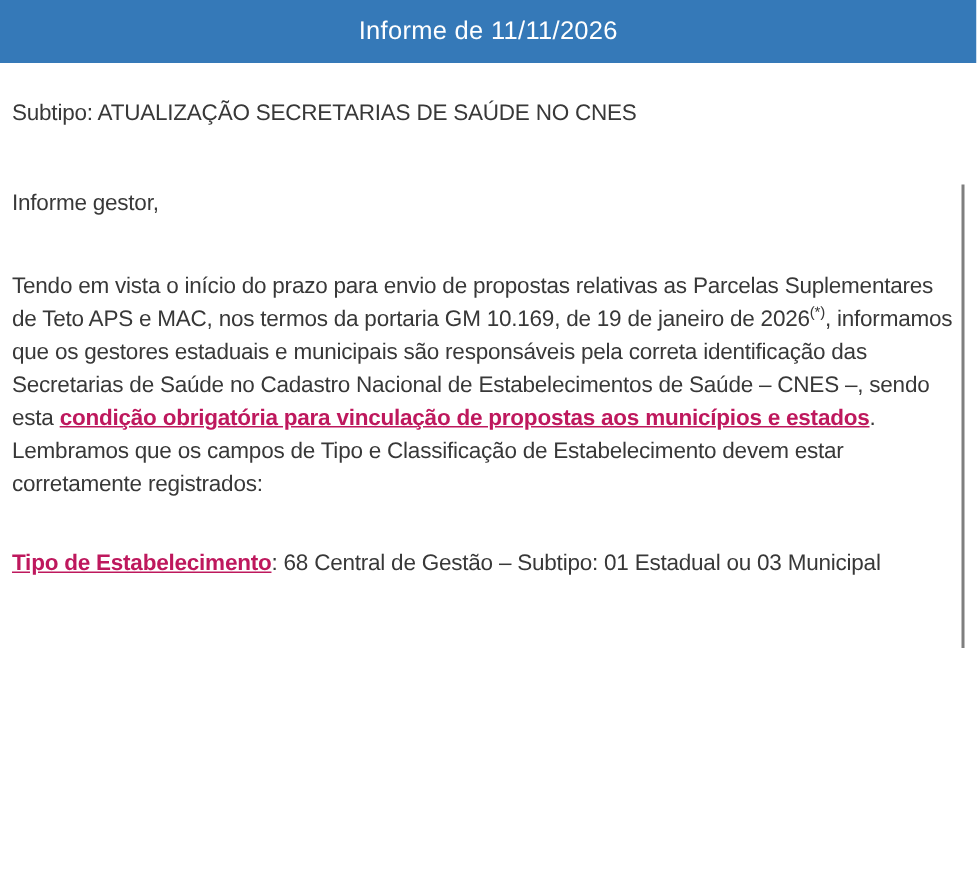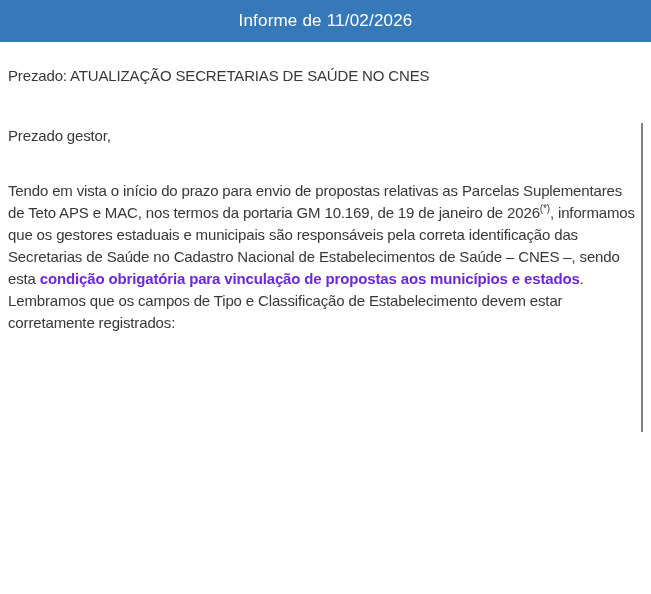--- a/index.html
+++ b/index.html
@@ -33,21 +33,21 @@
   }
   .content p { margin: 0; }
 
   .assunto   { margin-top: 23px !important; }
   .greeting  { margin-top: 38px !important; }
   .para1     { margin-top: 33px !important; width: 634px; }
   .tipo      { margin-top: 31px !important; }
   .atividade { margin-top: 41px !important; width: 634px; }
   .contact   { margin-top: 51px !important; }
 
-  .b { font-weight: 700; color: #6d28d9; }
+  .b { font-weight: 700; color: #be185d; text-decoration: underline; }
   sup.note { font-size: 10px; line-height: 0; vertical-align: super; }
 
   a.support-link {
     color: #2e9bd6;
     text-decoration: none;
     cursor: pointer;
   }
 
   .scrollbar-thumb {
     position: absolute;
@@ -55,31 +55,32 @@
     width: 2px; height: 309px;
     background: #7f7f7f;
   }
 </style>
 </head>
 <body>
 
 <div class="page">
 
   <div class="header-bar">
-    <span class="title">Informe de 11/02/2026</span>
+    <span class="title">Informe de 11/11/2026</span>
   </div>
 
   <div class="content">
 
-    <p class="assunto"><span>Prezado: </span><span>ATUALIZAÇÃO SECRETARIAS DE SAÚDE NO CNES</span></p>
+    <p class="assunto"><span>Subtipo: </span><span>ATUALIZAÇÃO SECRETARIAS DE SAÚDE NO CNES</span></p>
 
-    <p class="greeting">Prezado gestor,</p>
+    <p class="greeting">Informe gestor,</p>
 
     <p class="para1"><span>Tendo em vista o início do prazo para envio de propostas relativas as Parcelas Suplementares de Teto APS e MAC, nos termos da portaria GM 10.169, de 19 de janeiro de 2026</span><sup class="note">(*)</sup><span>, informamos que os gestores estaduais e municipais são responsáveis pela correta identificação das Secretarias de Saúde no Cadastro Nacional de Estabelecimentos de Saúde – CNES –, sendo esta </span><span class="b">condição obrigatória para vinculação de propostas aos municípios e estados</span><span>. Lembramos que os campos de Tipo e Classificação de Estabelecimento devem estar corretamente registrados:</span></p>
 
+    <p class="tipo"><span class="b">Tipo de Estabelecimento</span><span>: 68 Central de Gestão – Subtipo: 01 Estadual ou 03 Municipal</span></p>
 
 
 
   </div>
 
   <div class="scrollbar-thumb"></div>
 
 </div>
 
 </body></html>

